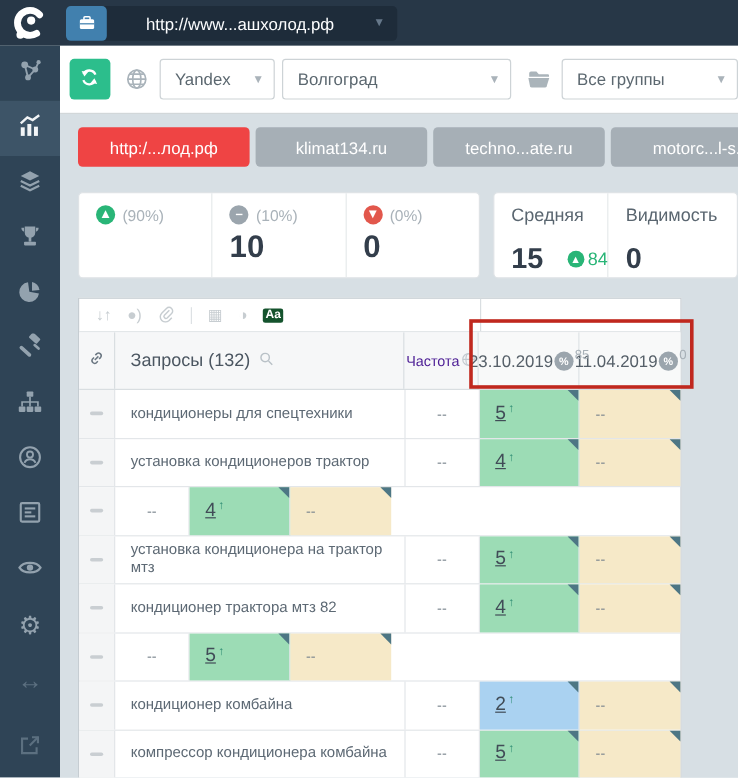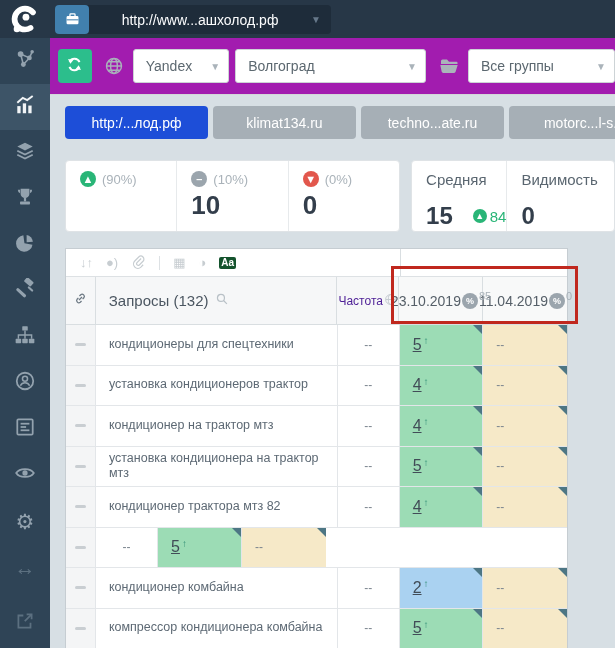--- a/index.html
+++ b/index.html
@@ -24,41 +24,41 @@
                color:#93a2ae; cursor:pointer; }
   .side-item svg { width:22px; height:22px; }
   .side-item.active { background:#3d5467; color:#f2f5f7; }
   .side-item.dim { color:#5c7080; }
   .side-item.glyph { font-size:21px; line-height:1; }
   .side-ext { margin-top:auto; margin-bottom:2px; }
 
   
   .main { position:absolute; left:50px; top:38px; width:565px; height:610px; }
 
-  .filter-bar { height:57px; background:#a21caf; border-bottom:1px solid #d2d7d9;
+  .filter-bar { height:57px; background:#ffffff; border-bottom:1px solid #d2d7d9;
                 display:flex; align-items:center; padding-left:8px; }
   .refresh-btn { width:34px; height:34px; background:#2cbe8c; border-radius:4px; border:none;
                  display:flex; align-items:center; justify-content:center; cursor:pointer; }
   .globe-gray { color:#a9b3ba; margin:0 9px 0 12px; display:flex; }
   .globe-gray svg { width:20px; height:20px; }
   .select { height:34px; background:#fff; border:1px solid #cdd3d6; border-radius:3px;
             display:flex; align-items:center; padding:0 8px 0 12px; color:#5c6870;
             font-size:14px; cursor:pointer; }
   .select .caret { margin-left:auto; color:#aab3ba; font-size:10px; padding-left:8px; }
   .sel-engine { width:97px; }
   .sel-region { width:192px; margin-left:6px; }
   .folder { color:#aab4ba; margin:0 8px 0 12px; display:flex; }
   .folder svg { width:22px; height:20px; }
   .sel-groups { width:148px; }
 
   .tabs-row { padding:11px 0 0 15px; display:flex; gap:5px; }
   .tab { width:143px; height:33px; background:#a6afb6; border-radius:4px; color:#fff;
          font-size:14px; display:flex; align-items:center; justify-content:center;
          cursor:pointer; flex:0 0 auto; white-space:nowrap; overflow:hidden; }
-  .tab.active { background:#1d4ed8;align-items:center; }
+  .tab.active { background:#ef4444;align-items:center; }
 
   .stats-row { margin:21px 0 0 15px; display:flex; gap:11px; }
   .card { background:#fff; border:1px solid #dfe3e6; border-radius:4px; height:72px; display:flex; }
   .card-summary { width:378px; }
   .card-avg { width:230px; }
   .stat { flex:1; padding:10px 0 0 14px; border-right:1px solid #e7eaec; }
   .stat:last-child { border-right:none; }
   .stat-top { display:flex; align-items:center; gap:6px; font-size:13px; color:#a9b2b9; }
   .stat-circle { width:16px; height:16px; border-radius:50%; color:#fff; font-size:11px;
                  display:flex; align-items:center; justify-content:center; font-weight:bold; }
@@ -424,23 +424,20 @@
             </div>
           <div class="cell c-prev">
               <span>--</span>
             </div>
         </div>
 
         <div class="trow">
           <div class="cell c-handle">
               <span class="handle-bar"></span>
             </div>
-          <div class="cell c-kw">
-              <span>кондиционер на трактор мтз</span>
-            </div>
           <div class="cell c-freq">
               <span>--</span>
             </div>
           <div class="cell c-pos" data-color="green">
               <span class="pos-val">4</span>
               <span class="pos-arrow">↑</span>
             </div>
           <div class="cell c-prev">
               <span>--</span>
             </div>

